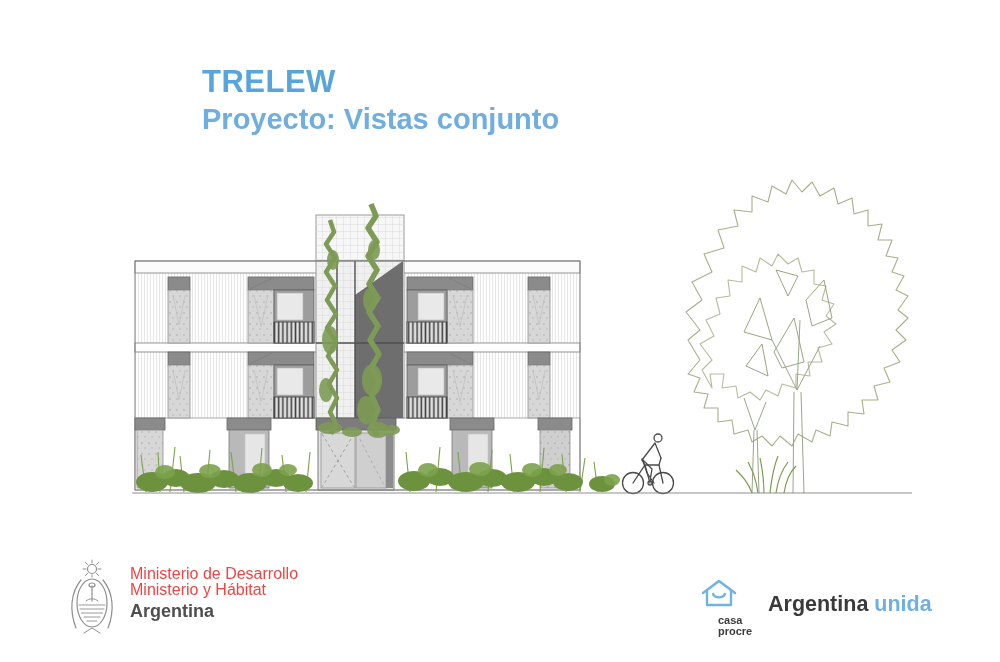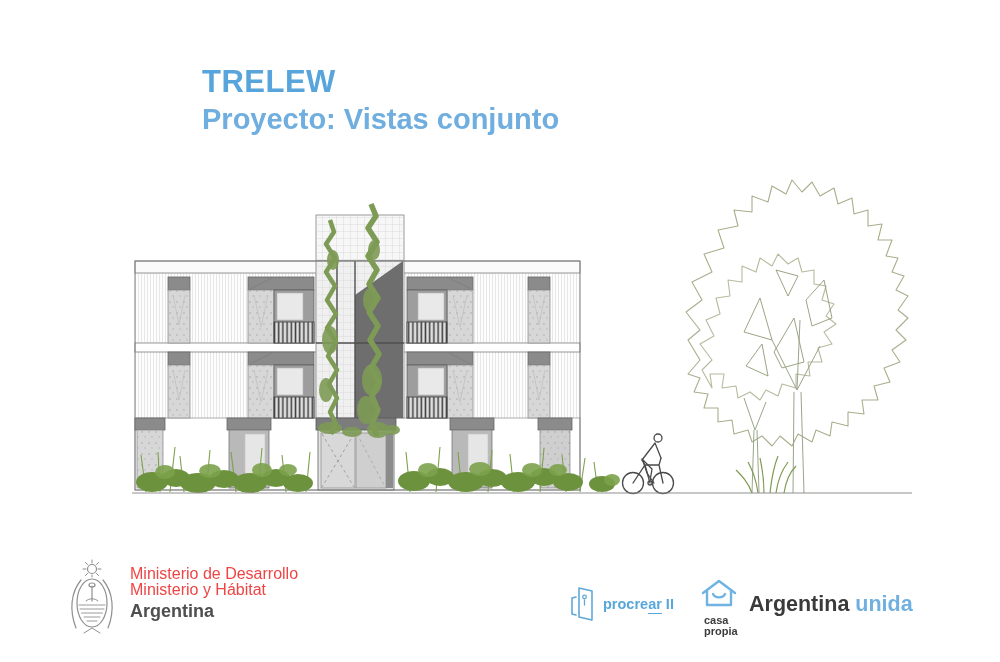--- a/index.html
+++ b/index.html
@@ -33,23 +33,23 @@
   .ministry-text { margin-left: 10px; margin-top: 10px; }
   .ministry-text .mline { font-size: 16px; line-height: 16px; color: #ef4444; }
   .ministry-text .mcountry { font-size: 18px; font-weight: 700; color: #4f4f4f; margin-top: 3px; }
 
   .procrear-logo { position: absolute; left: 570px; top: 585px; display: flex; align-items: center; }
   .procrear-text { margin-left: 7px; font-size: 14.5px; font-weight: 700; color: #58a7da; }
   .procrear-text .ul { border-bottom: 1.5px solid #58a7da; padding-bottom: 1px; }
   .procrear-text .sfx { margin-left: 4px; }
 
   .casapropia-logo { position: absolute; left: 698px; top: 577px; width: 46px; text-align: left; }
-  .casapropia-logo .cp-text { font-size: 11px; font-weight: 700; color: #3c3c3c; line-height: 10.5px; margin-top: 2px; margin-left: 6px; }
-
-  .argentina-unida { position: absolute; left: 749px; top: 592px; font-size: 21.5px; font-weight: 700; }
+  .casapropia-logo .cp-text { font-size: 11px; font-weight: 700; color: #3c3c3c; line-height: 10.5px; margin-top: 2px; margin-left: 20px; }
+
+  .argentina-unida { position: absolute; left: 768px; top: 592px; font-size: 21.5px; font-weight: 700; }
   .argentina-unida .au-dark { color: #3a3a3a; }
   .argentina-unida .au-blue { color: #70b0e0; margin-left: 6px; }
 </style>
 </head>
 <body>
 
 <div class="slide">
 
   <div class="title-block">
     <h1>TRELEW</h1>
@@ -296,41 +296,30 @@
       <path d="M44,72 C51,54 49,36 39,24"></path>
       <path d="M20,77 L28,72 L36,77" stroke-width="1"></path>
     </svg>
     <div class="ministry-text">
       <div class="mline">Ministerio de Desarrollo</div>
       <div class="mline">Ministerio y Hábitat</div>
       <div class="mcountry">Argentina</div>
     </div>
   </div>
 
-  <div class="procrear-logo">
-    <svg width="26" height="38" viewBox="0 0 26 38" fill="none" stroke="#5fa8d8" stroke-width="1.6" stroke-linecap="round" stroke-linejoin="round">
-      <path d="M6,12 L2,13 L2,29 L6,30"></path>
-      <path d="M9,3 L22,6 L22,35 L9,32 Z"></path>
-      <circle cx="14.5" cy="12" r="1.8" stroke-width="1.3"></circle>
-      <line x1="14.5" y1="15" x2="14.5" y2="20" stroke-width="1.3"></line>
-    </svg>
-    <div class="procrear-text">
-      <span>procre</span><span class="ul">ar</span><span class="sfx">II</span>
-    </div>
-  </div>
 
   <div class="casapropia-logo">
     <svg width="42" height="32" viewBox="0 0 42 32" fill="none" stroke="#6fb3e3" stroke-width="2.4" stroke-linecap="round" stroke-linejoin="round">
       <path d="M5,16 L21,4 L37,16"></path>
       <path d="M9,13.5 L9,28 L33,28 L33,13.5"></path>
       <path d="M15,17 C17,21.5 25,21.5 27,17"></path>
     </svg>
     <div class="cp-text">
       <div>casa</div>
-      <div>propia</div>
+      <div>procre</div>
     </div>
   </div>
 
   <div class="argentina-unida">
     <span class="au-dark">Argentina</span><span class="au-blue">unida</span>
   </div>
 
 </div>
 
 </body></html>

